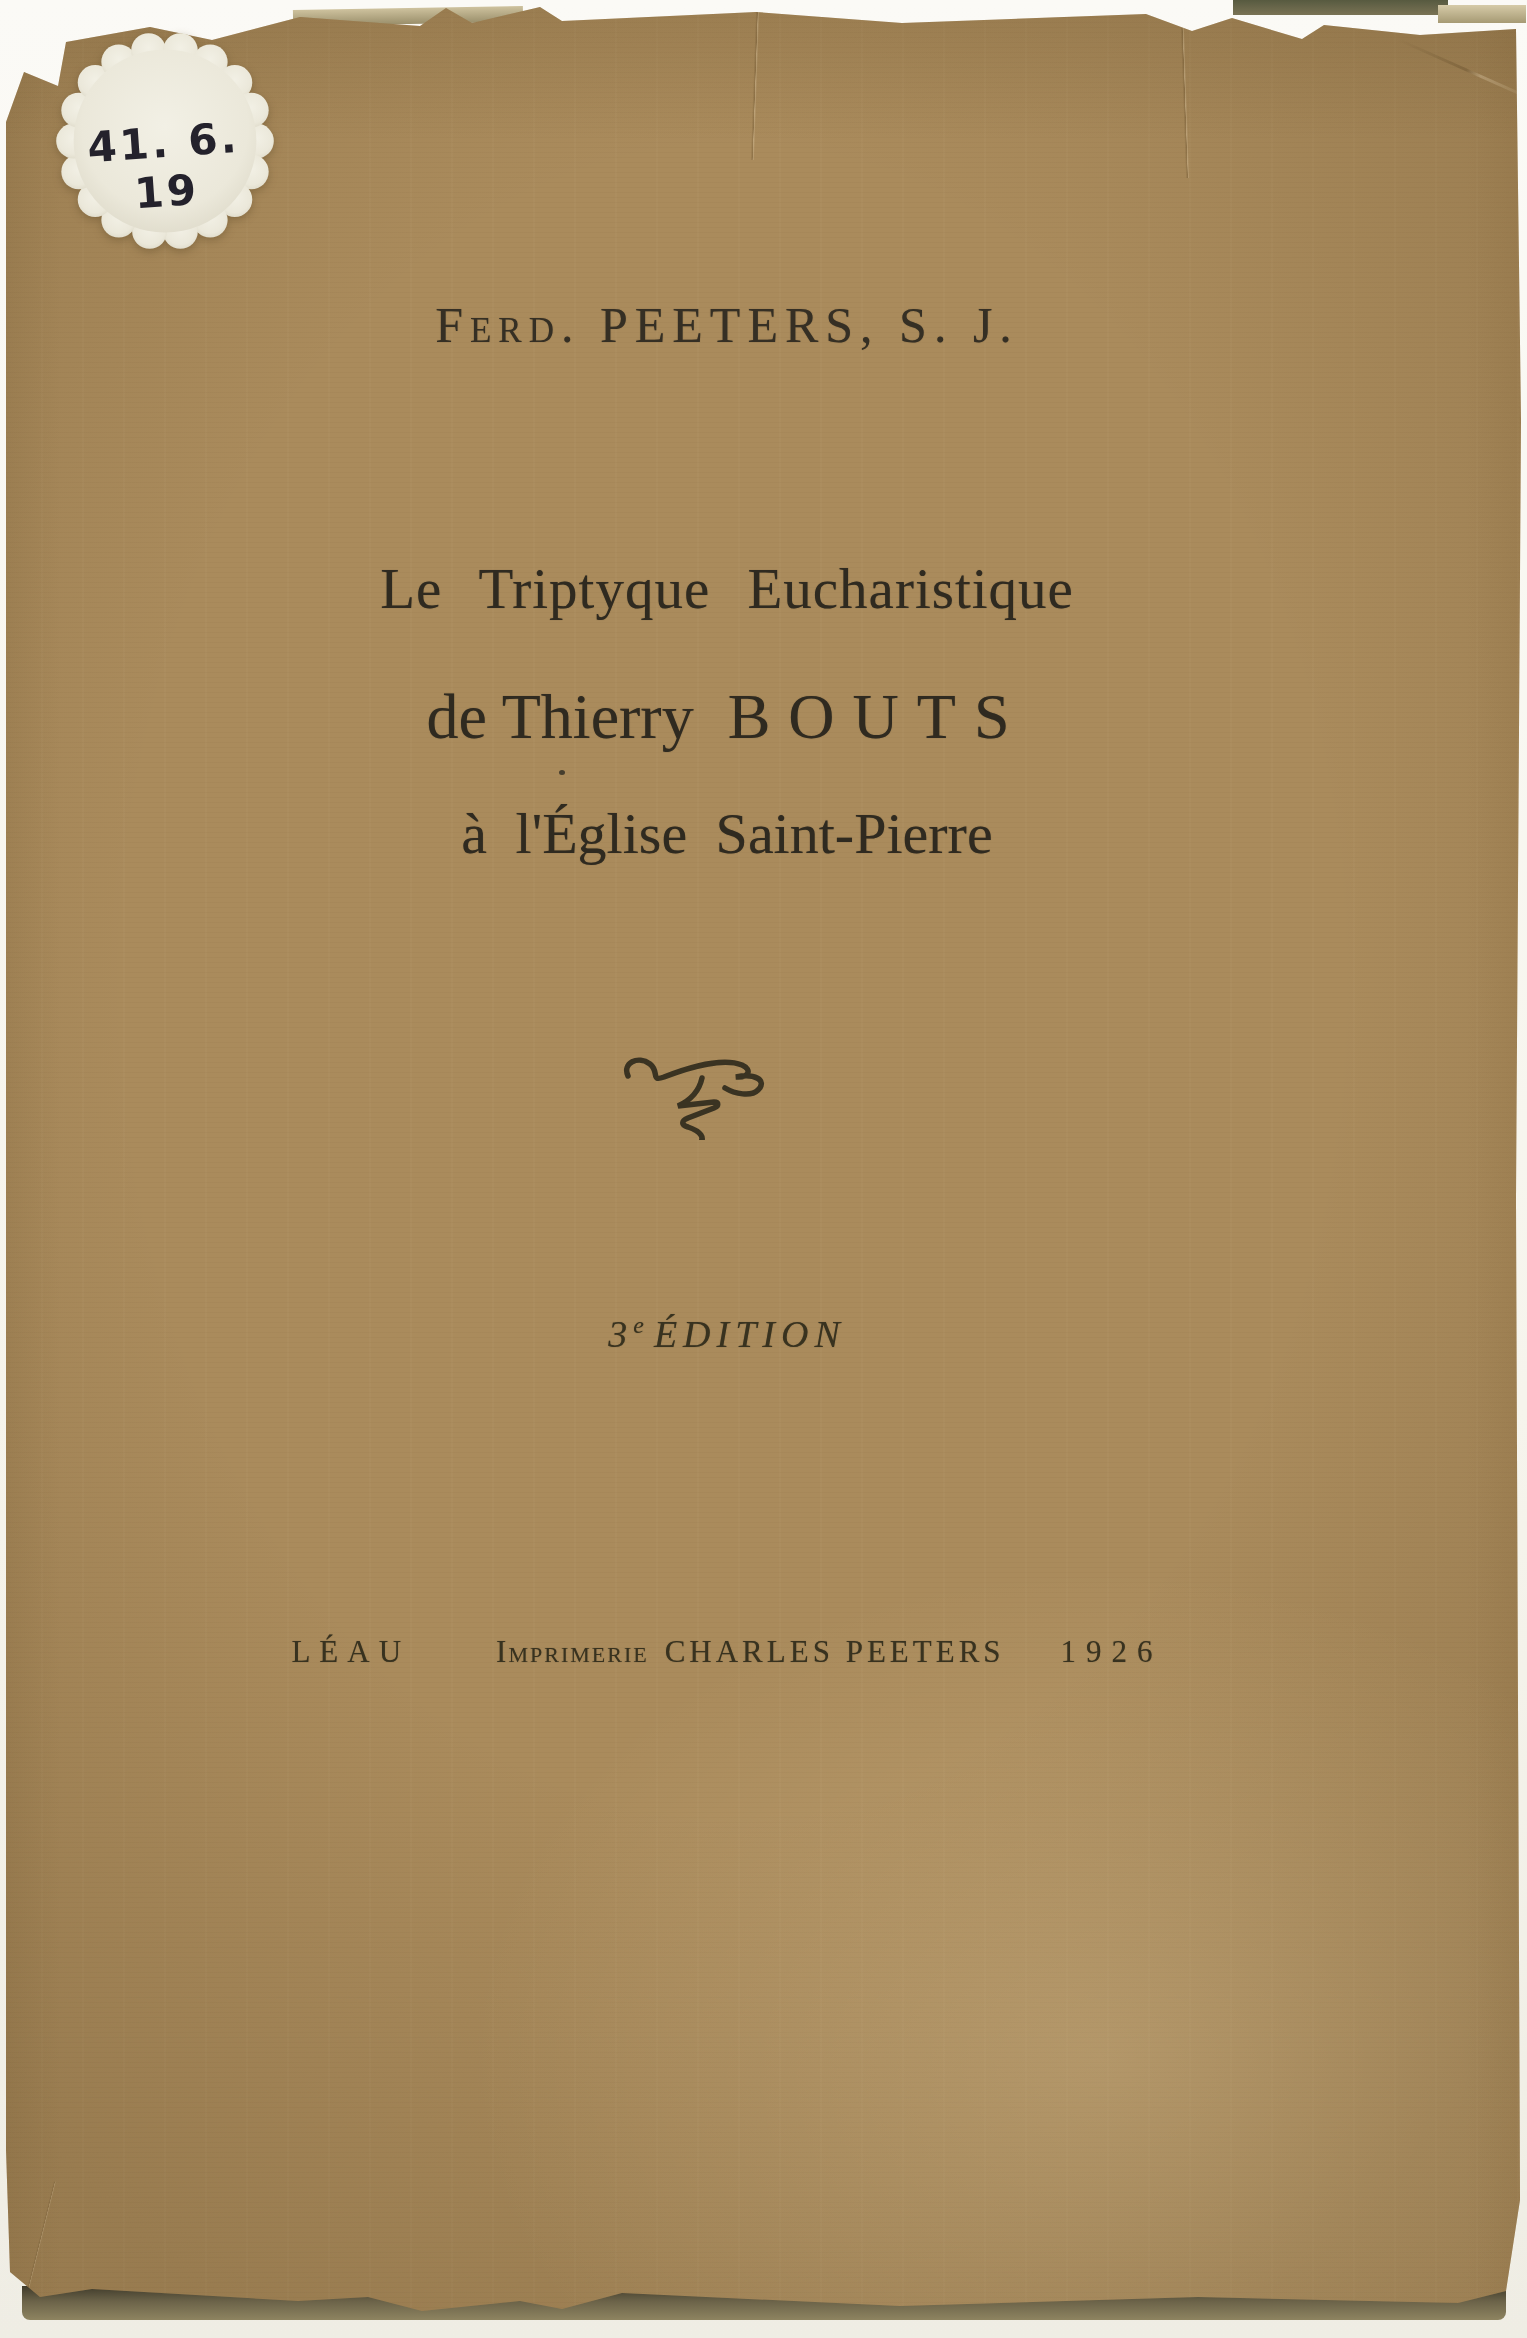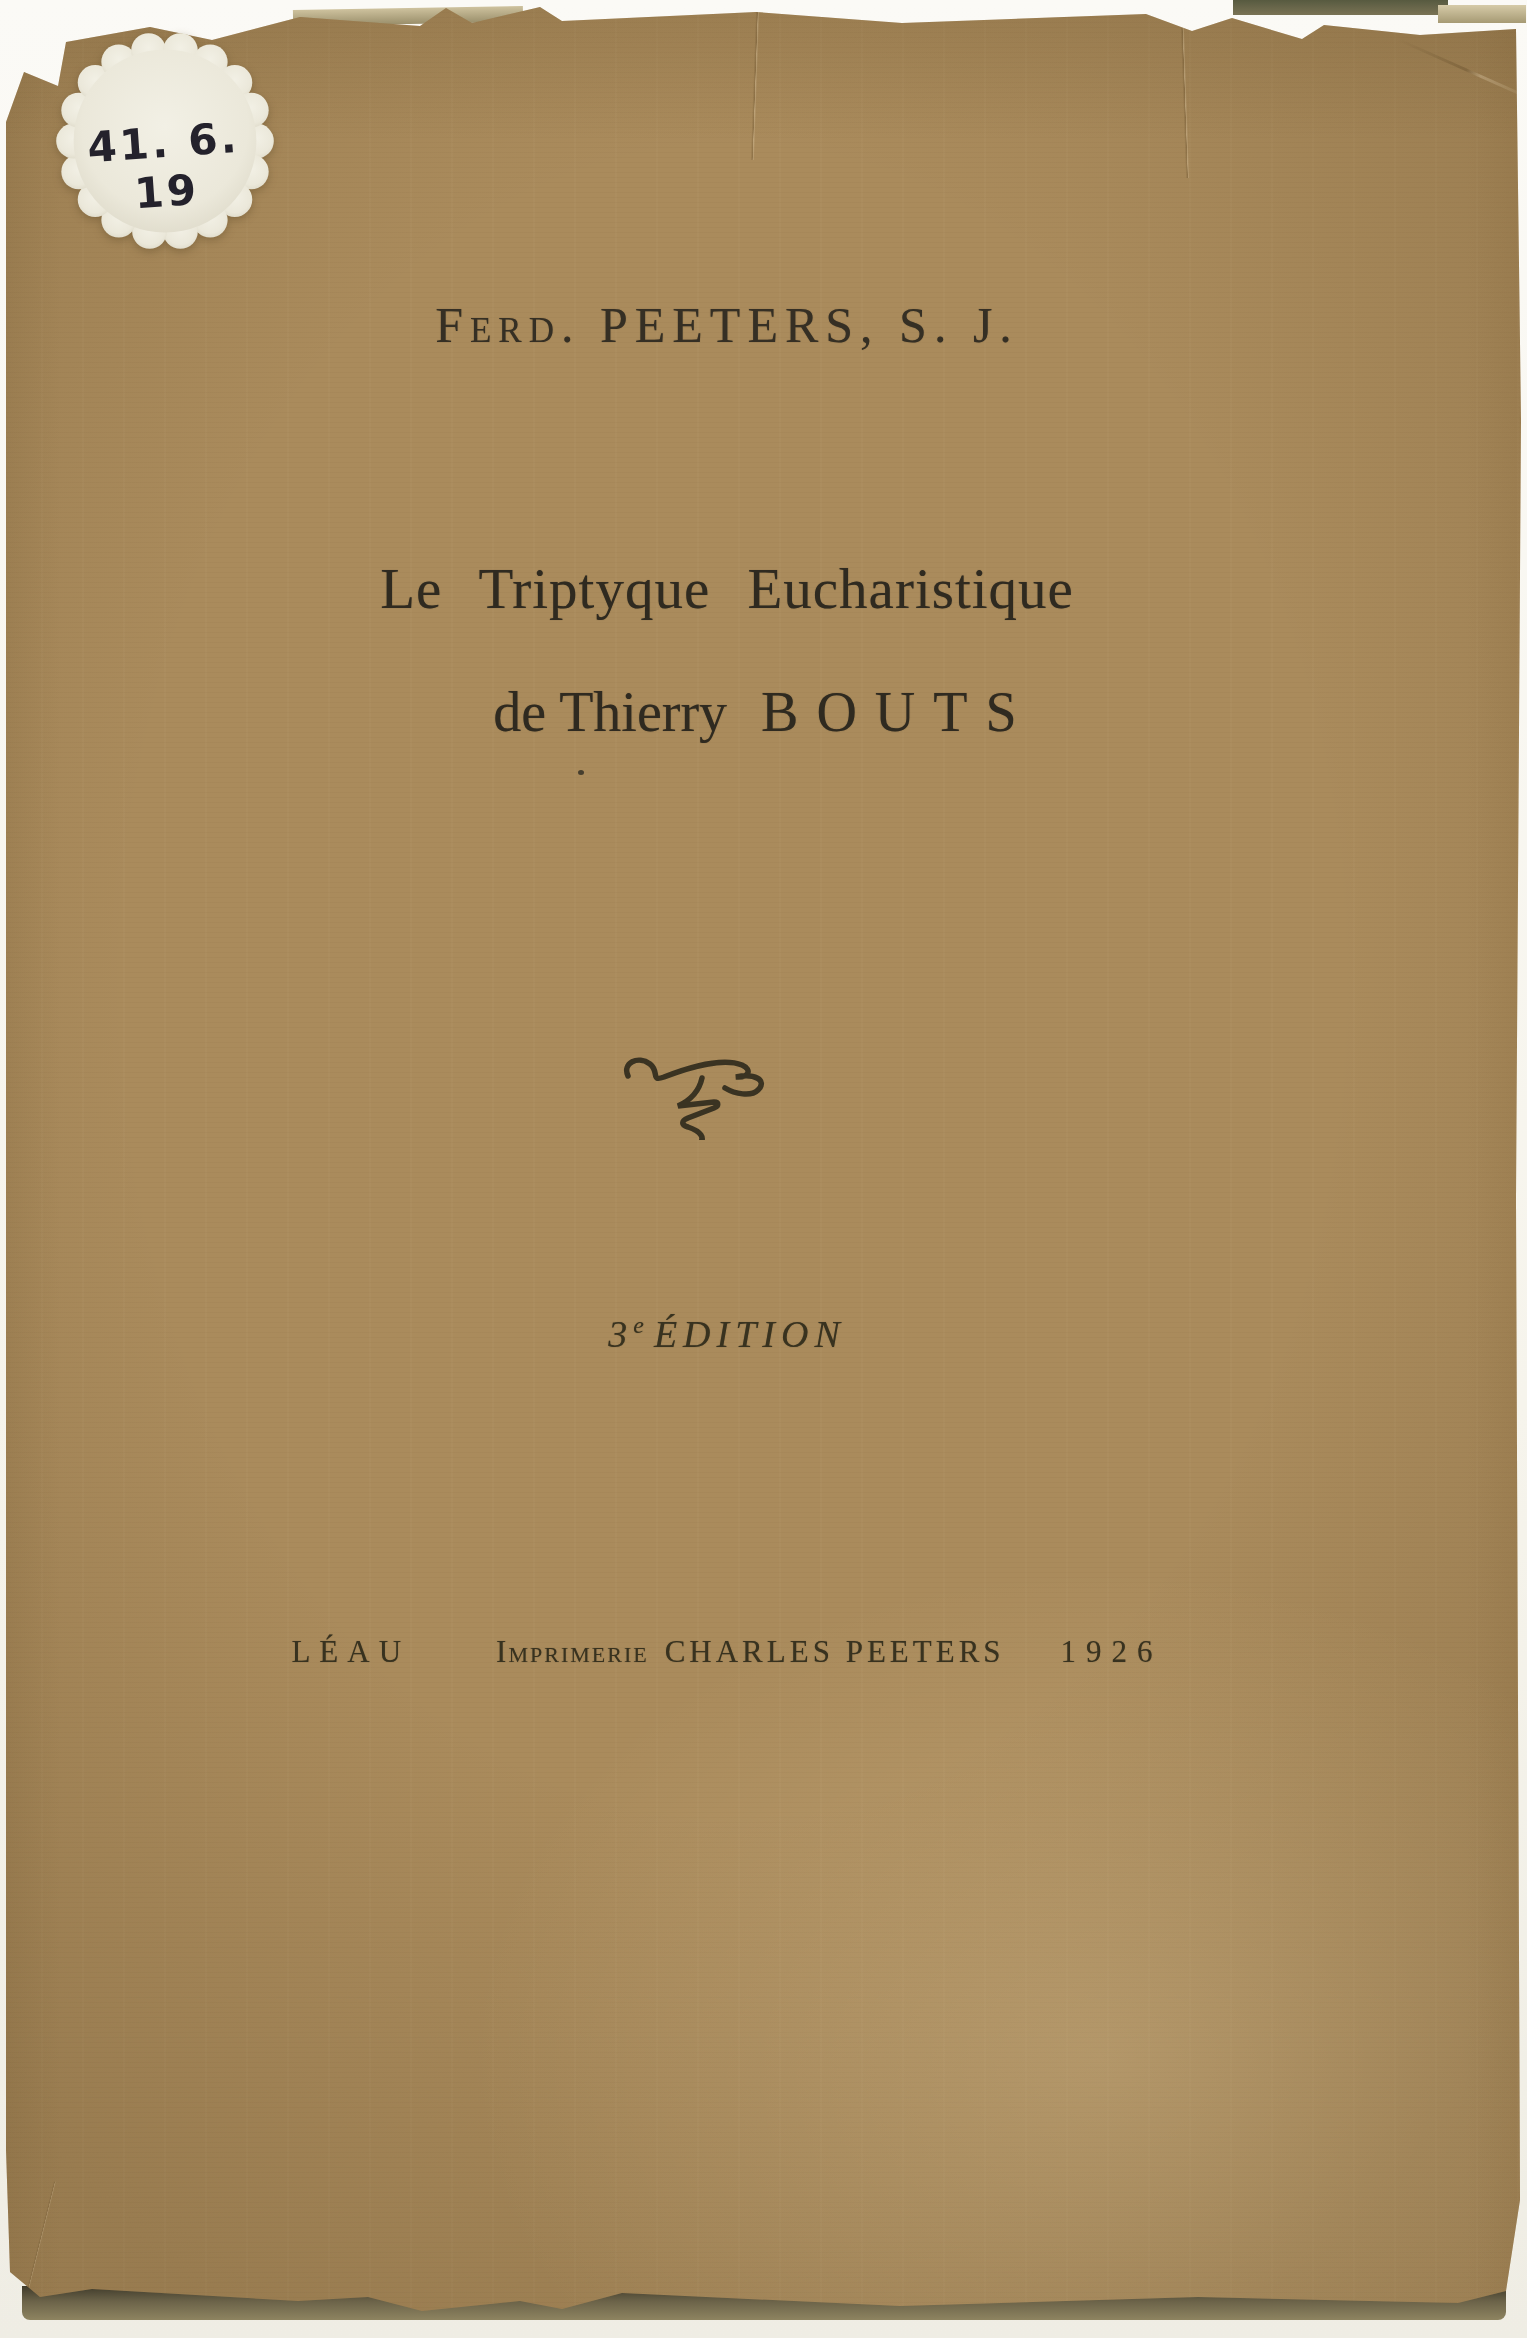--- a/index.html
+++ b/index.html
@@ -68,21 +68,21 @@
     transform: rotate(-4deg);
   }
 
   
   .text-layer { position: absolute; left: 0; top: 0; width: 1454px; height: 1736px; color: #2f2a20; }
   .t-line { position: absolute; left: 0; width: 100%; text-align: center;
             text-shadow: 0 0 1px rgba(47,42,32,0.45); }
 
   .author   { top: 296px; font-size: 50px; letter-spacing: 7px; font-variant: small-caps; color: #352f24; }
   .title-1  { top: 556px; font-size: 57px; letter-spacing: 1px; word-spacing: 22px; }
-  .title-2  { top: 680px; font-size: 56px; padding-left: 37px; }
+  .title-2  { top: 680px; font-size: 64px; }
   .title-2 .t2-name { letter-spacing: 18px; margin-left: 34px; }
   .title-3  { top: 800px; font-size: 58px; word-spacing: 14px; }
   .title-4  { top: 916px; font-size: 58px; letter-spacing: 22px; }
   .edition  { top: 1312px; font-size: 38px; font-style: italic; letter-spacing: 6px; color: #38321f; }
   .edition .ed-sup { font-size: 24px; vertical-align: 14px; letter-spacing: 0; margin-right: 10px; }
   .imprint  { top: 1634px; font-size: 31px; color: #38321f; white-space: nowrap; }
   .imprint .imp-city { letter-spacing: 9px; margin-right: 86px; }
   .imprint .imp-lab  { font-variant: small-caps; letter-spacing: 2px; margin-right: 16px; }
   .imprint .imp-name { letter-spacing: 4px; margin-right: 56px; }
   .imprint .imp-year { letter-spacing: 10px; }
@@ -116,20 +116,21 @@
 
       <div class="t-line author">Ferd. PEETERS, S. J.</div>
 
       <div class="t-line title-1">Le Triptyque Eucharistique</div>
 
       <div class="t-line title-2">
         <span>de Thierry</span><span class="t2-name">BOUTS</span>
         <span class="ink-spot"></span>
       </div>
 
+      <div class="t-line title-3">à l'Église Saint-Pierre</div>
 
 
       <div class="ornament-wrap">
         <svg width="150" height="92" viewBox="0 0 150 92" fill="none">
           <path d="M8 28 C 2 15, 18 7, 30 16 C 40 24, 30 34, 44 29 C 72 18, 104 10, 122 17 C 133 22, 128 30, 116 29 C 134 25, 148 32, 138 42 C 131 49, 115 46, 105 40" stroke="#3a3322" stroke-width="5.5" stroke-linecap="round"></path>
           <path d="M82 30 C 79 44, 71 52, 58 58 L 94 54 C 99 54, 99 58, 94 60 L 68 70 C 61 73, 61 77, 68 79 C 80 83, 87 90, 78 97" stroke="#3a3322" stroke-width="5.5" stroke-linecap="round"></path>
           <circle cx="77" cy="97" r="4" fill="#3a3322"></circle>
         </svg>
       </div>
 

